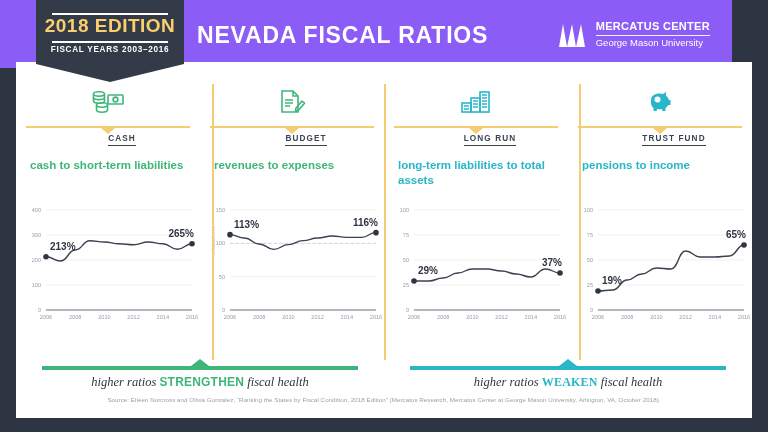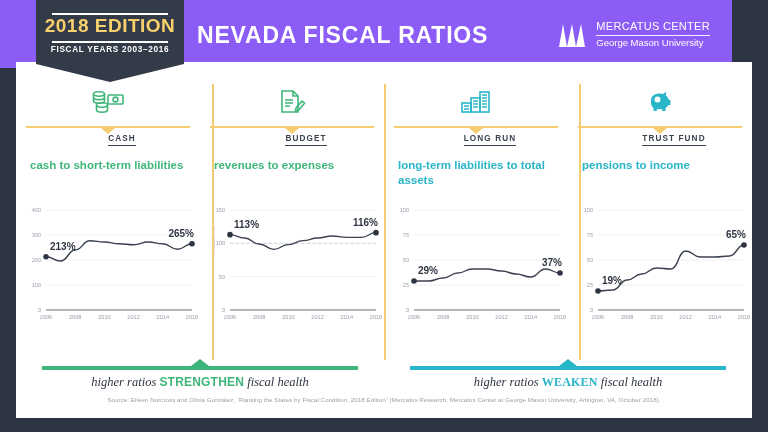--- a/index.html
+++ b/index.html
@@ -49,21 +49,21 @@
     color: #ffffff;
     font-size: 23px; font-weight: bold; letter-spacing: 0.8px;
   }
   .logo {
     position: absolute; right: 22px; top: 21px;
     display: flex; align-items: center; gap: 7px;
   }
   .logo-mark { width: 30px; height: 25px; }
   .logo-text { line-height: 1.06; }
   .logo-top {
-    color: #ffffff; font-size: 11px; font-weight: normal; letter-spacing: 0.3px;
+    color: #ffffff; font-size: 11px; font-weight: bold; letter-spacing: 0.3px;
   }
   .logo-div { height: 1px; background: #ffffff; margin: 2px 0 2px 0; opacity: .9; }
   .logo-bot { color: #ffffff; font-size: 9.5px; }
 
   
   .body-card {
     position: absolute; left: 16px; top: 62px;
     width: 736px; height: 356px;
     background: #ffffff;
   }

